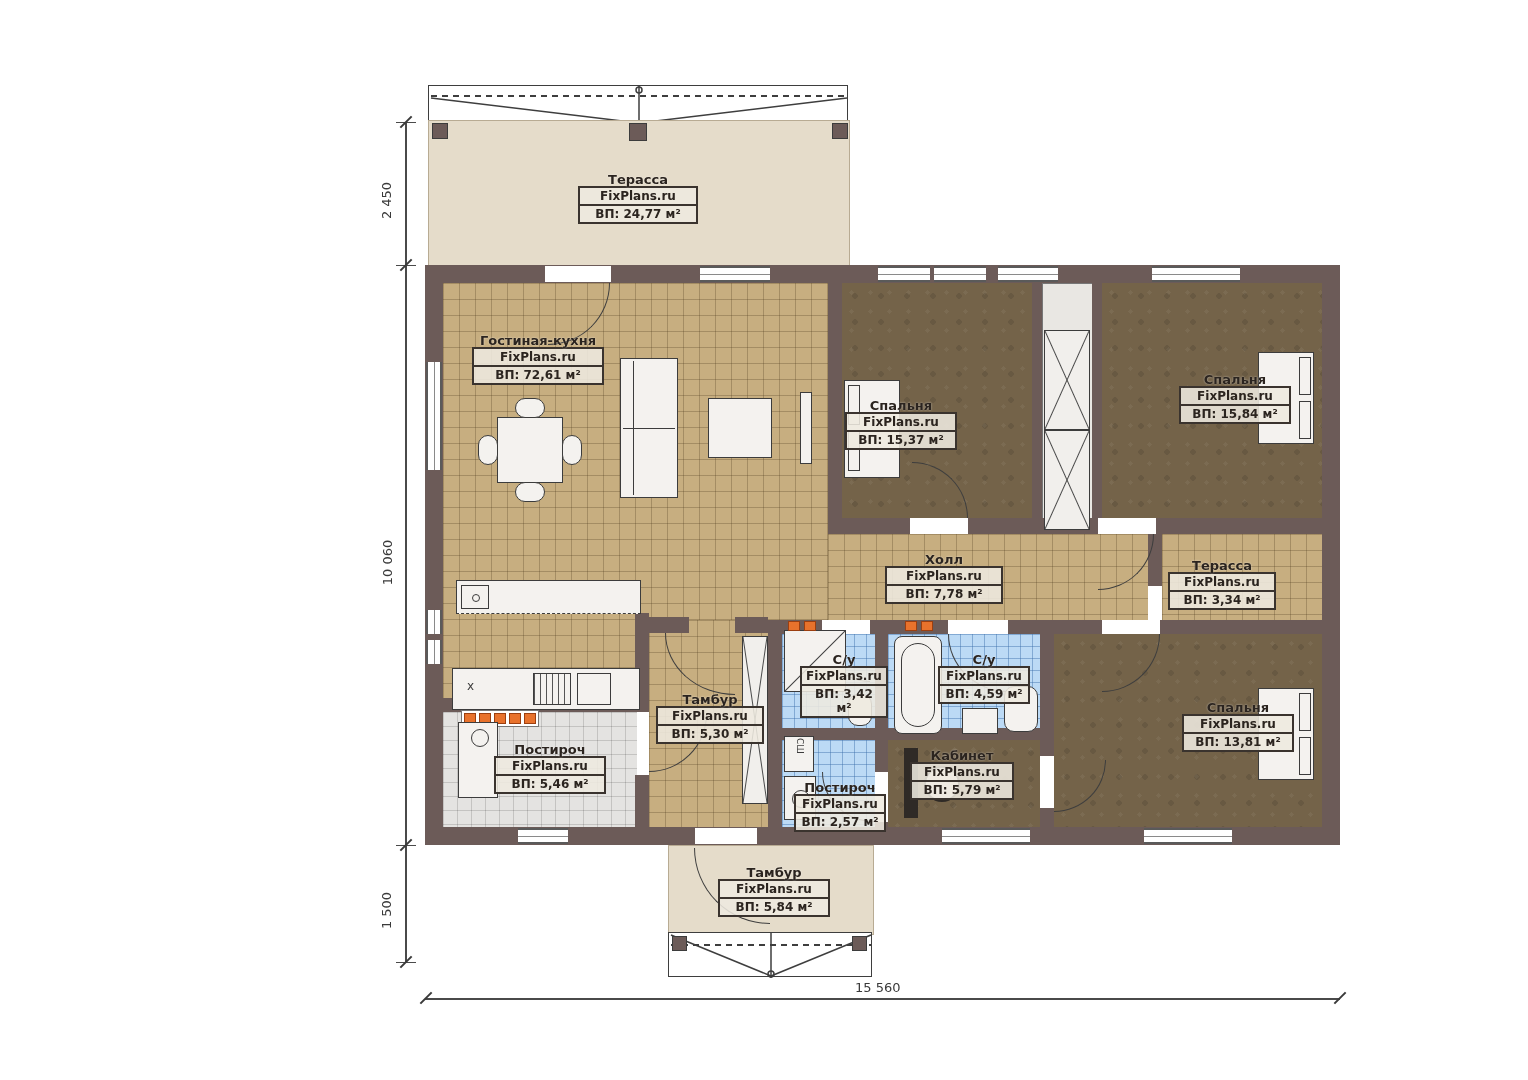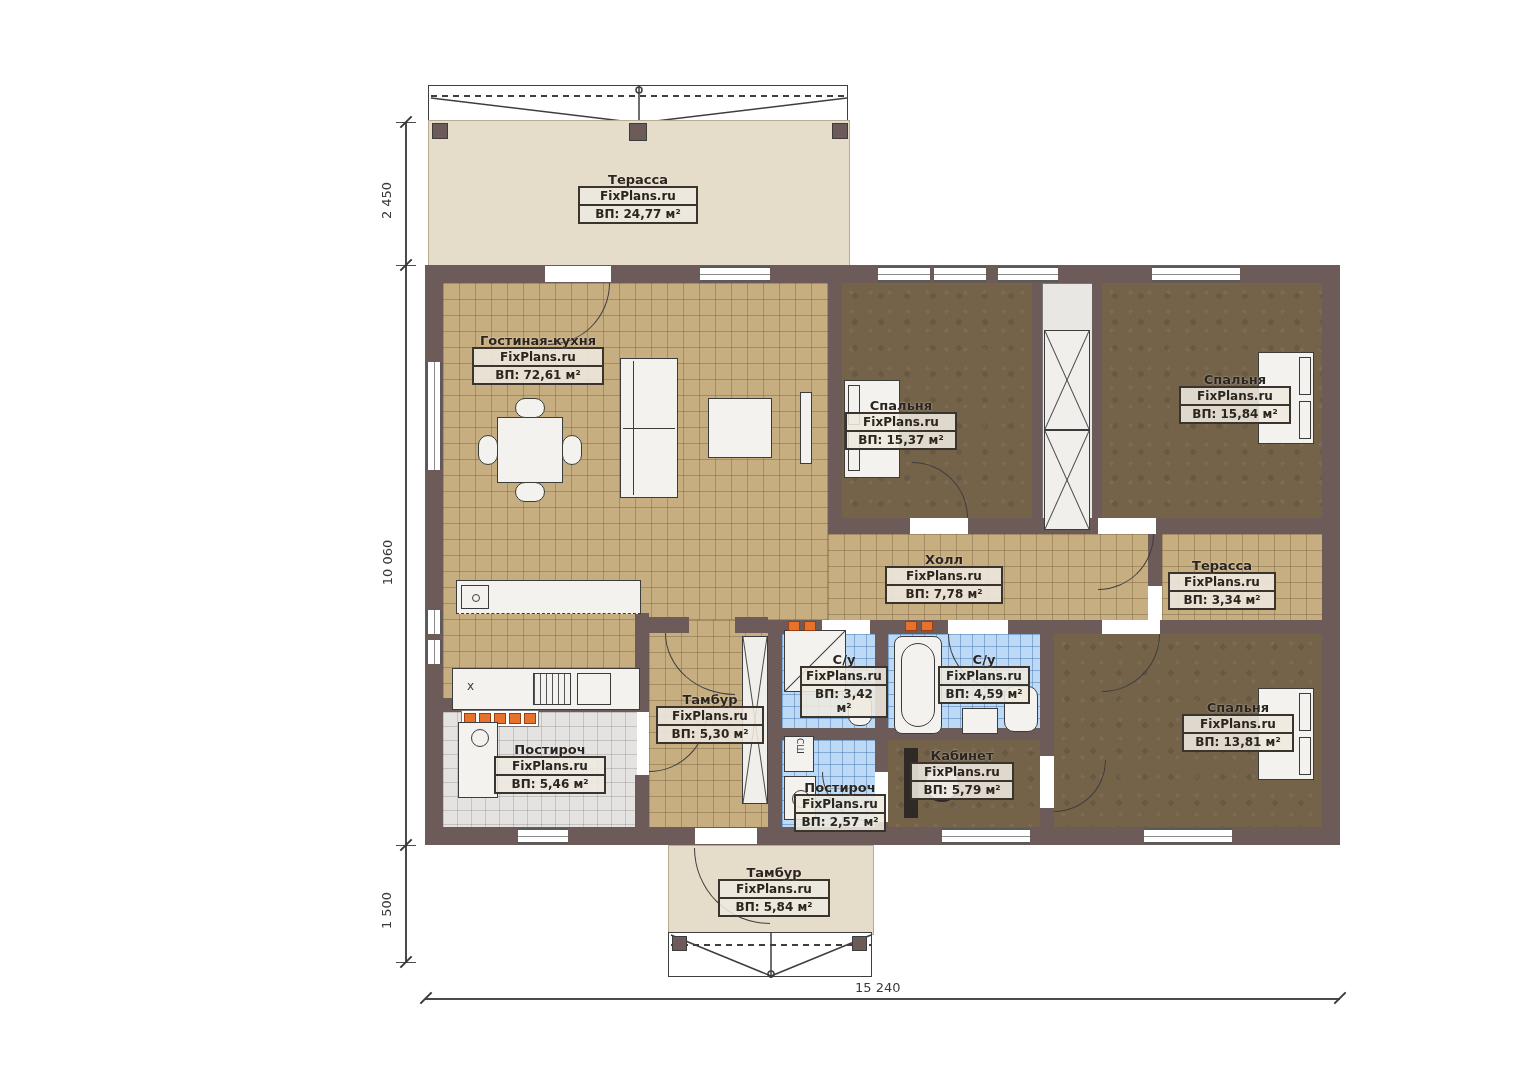--- a/index.html
+++ b/index.html
@@ -310,15 +310,15 @@
   <div class="tick" style="left:398px;top:264px;"></div>
   <div class="tick" style="left:398px;top:844px;"></div>
   <div class="tick" style="left:398px;top:961px;"></div>
   <div class="dimtxt" style="left:368px;top:193px;transform:rotate(-90deg);transform-origin:center;">2 450</div>
   <div class="dimtxt" style="left:365px;top:555px;transform:rotate(-90deg);transform-origin:center;">10 060</div>
   <div class="dimtxt" style="left:368px;top:903px;transform:rotate(-90deg);transform-origin:center;">1 500</div>
 
   <div class="dimline" style="left:425px;top:998px;width:915px;height:1.5px;"></div>
   <div class="tick" style="left:418px;top:997px;"></div>
   <div class="tick" style="left:1332px;top:997px;"></div>
-  <div class="dimtxt" style="left:855px;top:980px;">15 240</div>
+  <div class="dimtxt" style="left:855px;top:980px;">15 560</div>
 
 </div>
 
 </body></html>

